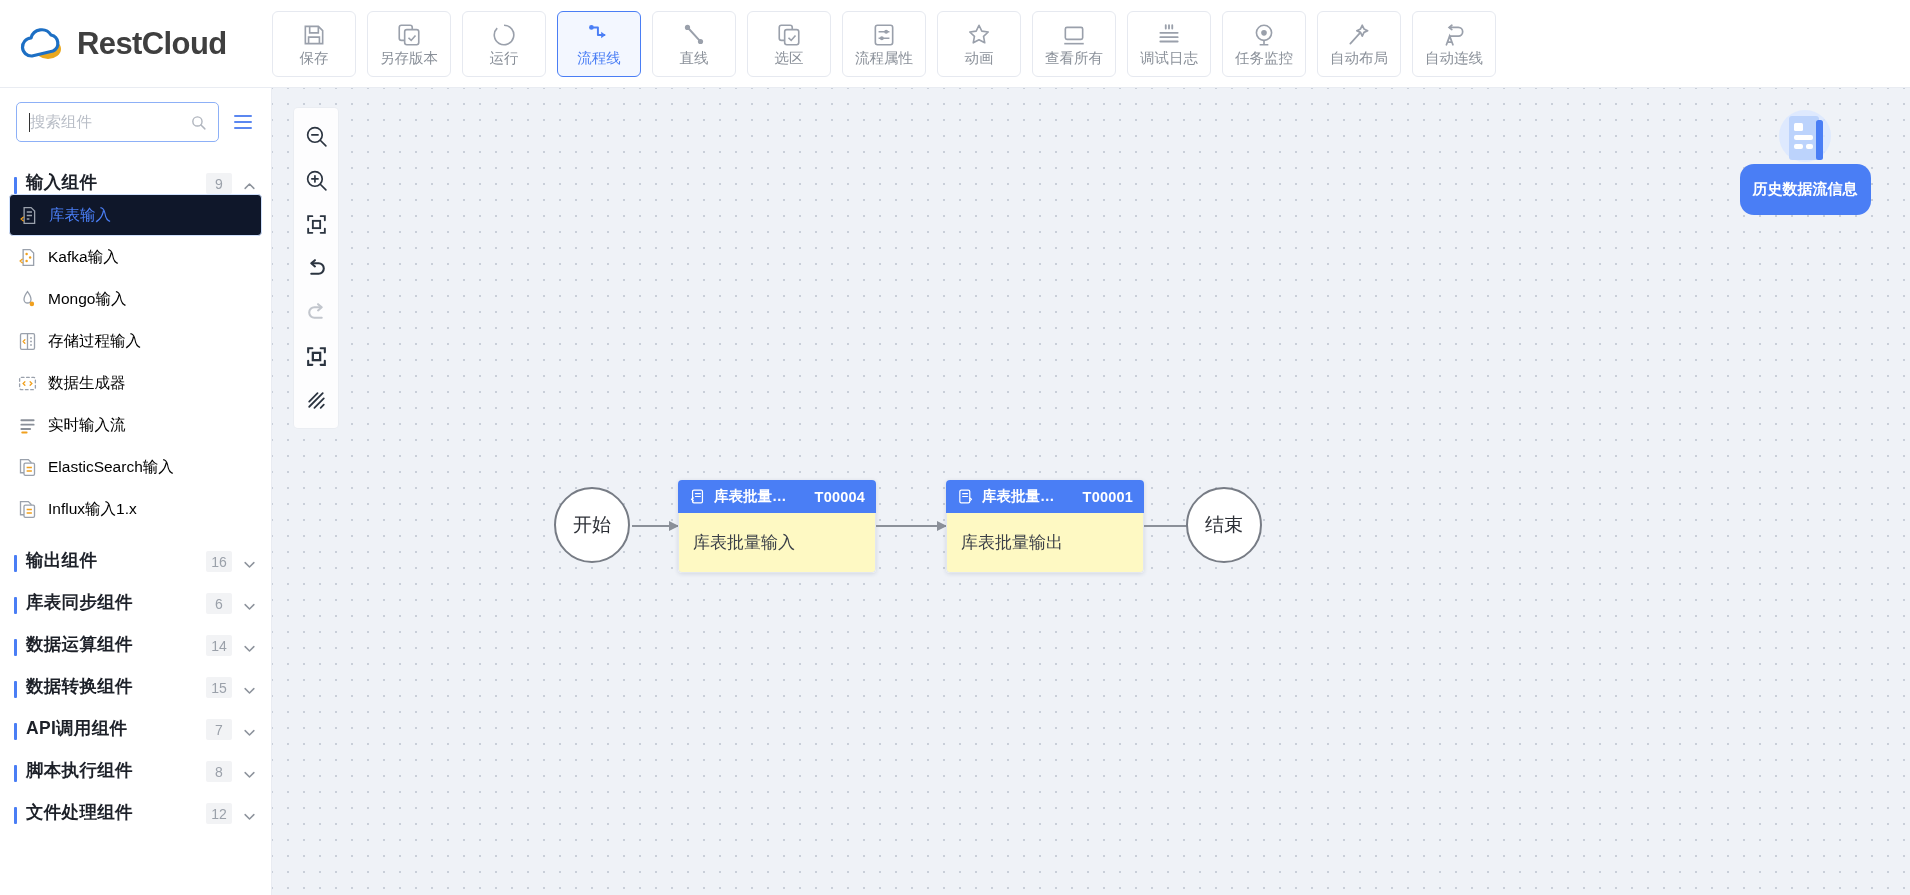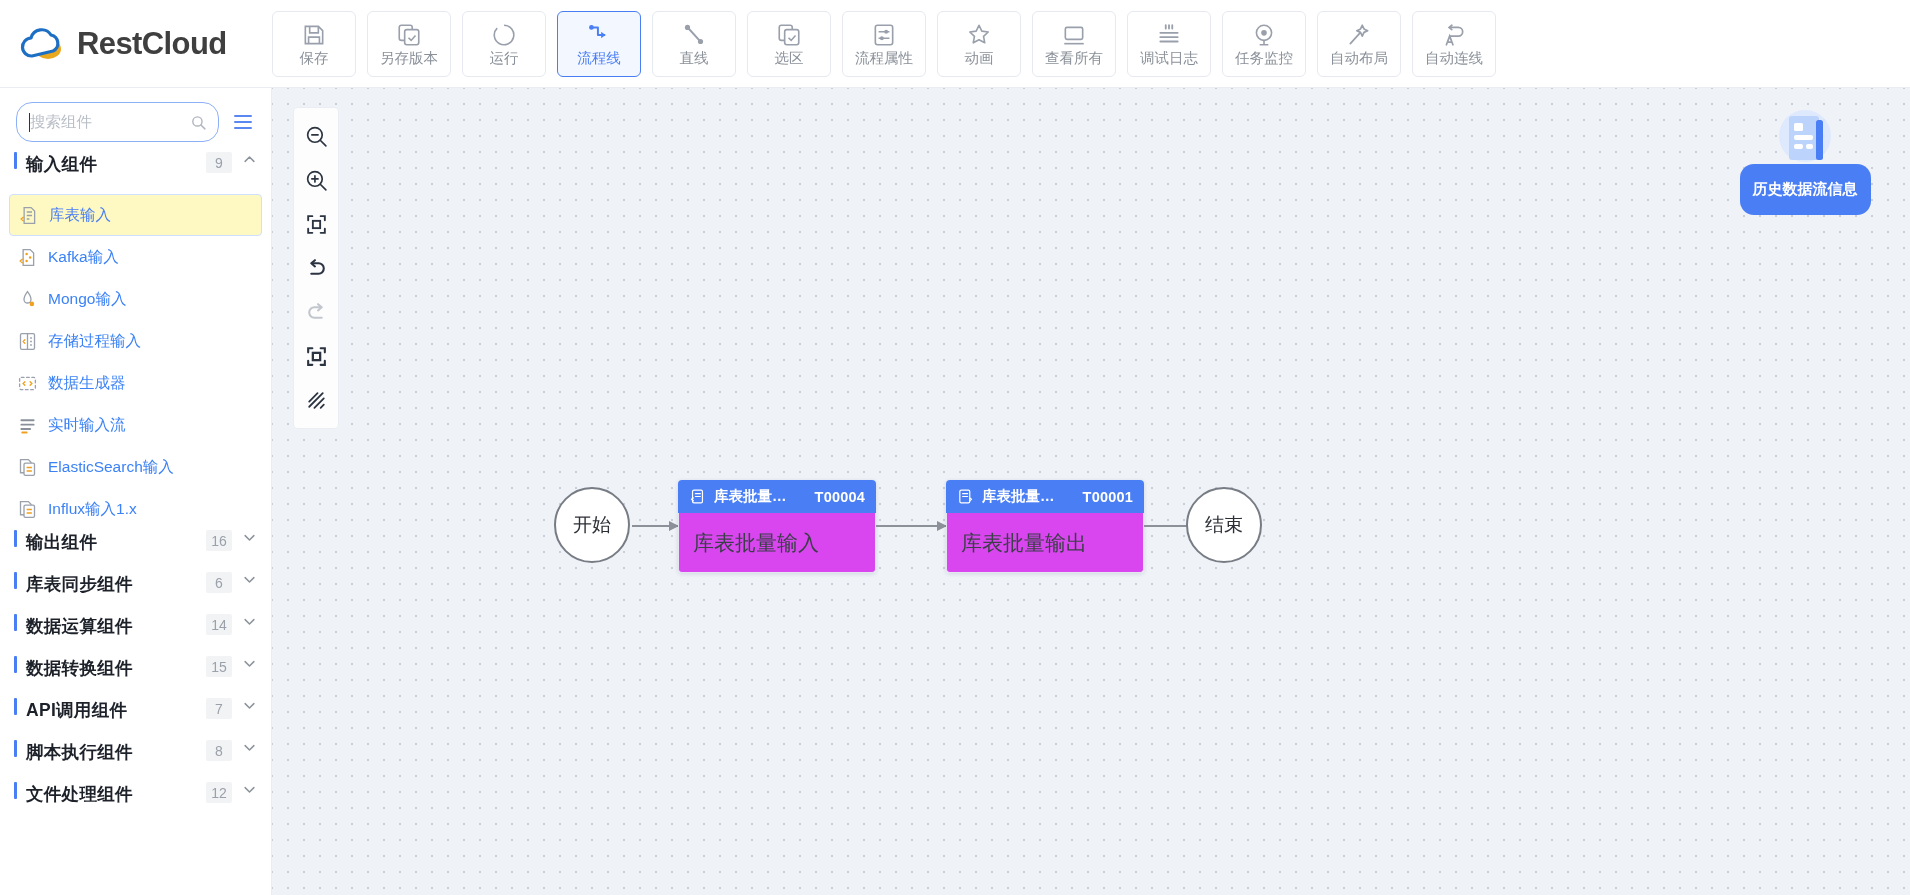--- a/index.html
+++ b/index.html
@@ -52,59 +52,59 @@
     width: 272px; min-width: 272px;
     background: #ffffff;
     border-right: 1px solid #e9ecf2;
     display: flex; flex-direction: column;
     overflow: hidden;
     position: relative; z-index: 10;
   }
   .search-row { display: flex; align-items: center; gap: 12px; padding: 14px 16px 10px 16px; }
   .search-wrap {
     flex: 1; height: 40px; position: relative;
-    border: 1px solid #8db0f7; border-radius: 16px;
+    border: 1px solid #8db0f7; border-radius: 5px;
     background: #fff; display: flex; align-items: center;
   }
   .search-caret {
     position: absolute; left: 12px; top: 10px; width: 1px; height: 19px; background: #333;
   }
   .search-input {
     border: none; outline: none; background: transparent;
     font-size: 15.5px; color: #b9bec7;
     padding: 0 34px 0 13px; width: 100%; height: 100%;
     font-family: "Liberation Sans", sans-serif;
   }
   .search-input::placeholder { color: #b9bec7; }
   .search-icon { position: absolute; right: 11px; width: 17px; height: 17px; color: #b0b5be; }
   .list-toggle { width: 24px; height: 24px; color: #5b87f0; cursor: pointer; flex: none; }
 
   .cat-list { flex: 1; overflow-y: auto; padding-bottom: 8px; }
   .cat-head {
-    height: 42px; display: flex; align-items: flex-start;
+    height: 42px; display: flex; align-items: flex-end;
     padding: 0 14px 0 14px; cursor: pointer; position: relative;
   }
   .cat-bar { width: 3px; height: 17px; background: #4a7ef5; border-radius: 1px; margin-right: 9px; flex: none; }
   .cat-title { font-size: 17.5px; font-weight: bold; color: #1d2129; flex: 1; letter-spacing: 0.3px; }
   .cat-count {
     font-size: 14px; color: #9ba1aa; background: #f2f3f5;
     min-width: 26px; height: 21px; display: flex; align-items: center; justify-content: center;
     border-radius: 2px; padding: 0 5px; margin-right: 10px;
   }
   .cat-chevron { width: 15px; height: 15px; color: #8d939c; flex: none; }
 
   .comp-item {
     height: 42px; margin: 0 9px; padding: 0 8px;
     display: flex; align-items: center; gap: 10px;
     border-radius: 4px; cursor: pointer;
   }
-  .comp-item.selected { background: #fef9c3; border: 1px solid #cfe0fd; }
+  .comp-item.selected { background: #0f172a; border: 1px solid #cfe0fd; }
   .comp-item.selected .comp-label { color: #4a7ef5; }
   .comp-icon { width: 21px; height: 21px; flex: none; }
-  .comp-label { font-size: 15.5px; color: #3b82f6; white-space: nowrap; }
+  .comp-label { font-size: 15.5px; color: #000000; white-space: nowrap; }
 
   
   .canvas {
     flex: 1; position: relative; overflow: hidden;
     background-color: #eff2f7;
     background-image: radial-gradient(circle, #c9cfd9 1.1px, transparent 1.2px);
     background-size: 16px 16px;
     background-position: 8px 8px;
   }
 
@@ -153,23 +153,23 @@
   }
   .task-head {
     height: 33px; background: #4a7ef5; color: #fff;
     display: flex; align-items: center; padding: 0 11px; gap: 8px;
   }
   .task-head .nicon { width: 17px; height: 17px; flex: none; }
   .task-name { font-size: 14.5px; font-weight: bold; flex: 1; white-space: nowrap; overflow: hidden; }
   .task-id { font-size: 14.5px; font-weight: bold; letter-spacing: 0.2px; }
   .task-body {
     height: 60px; display: flex; align-items: center;
-    padding: 0 14px; font-size: 21px; color: #3a3f47;
+    padding: 0 14px; font-size: 17px; color: #3a3f47;
     border: 1px solid #e3e7ee; border-top: none;
-    border-radius: 0 0 4px 4px; background: #d946ef;
+    border-radius: 0 0 4px 4px; background: #fef9c3;
   }
   .edge { position: absolute; height: 2px; background: #8b9099; }
   .edge::after {
     content: ""; position: absolute; right: -1px; top: -4px;
     border-left: 10px solid #8b9099;
     border-top: 5px solid transparent; border-bottom: 5px solid transparent;
   }
 </style>
 </head>
 <body>

